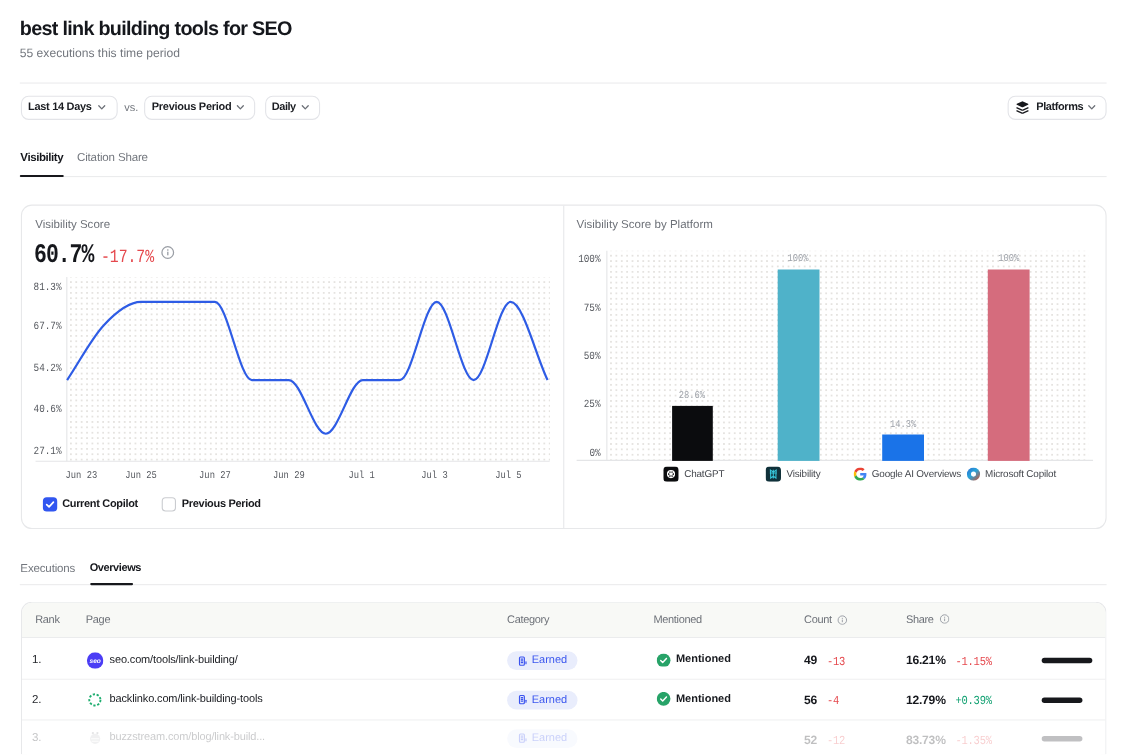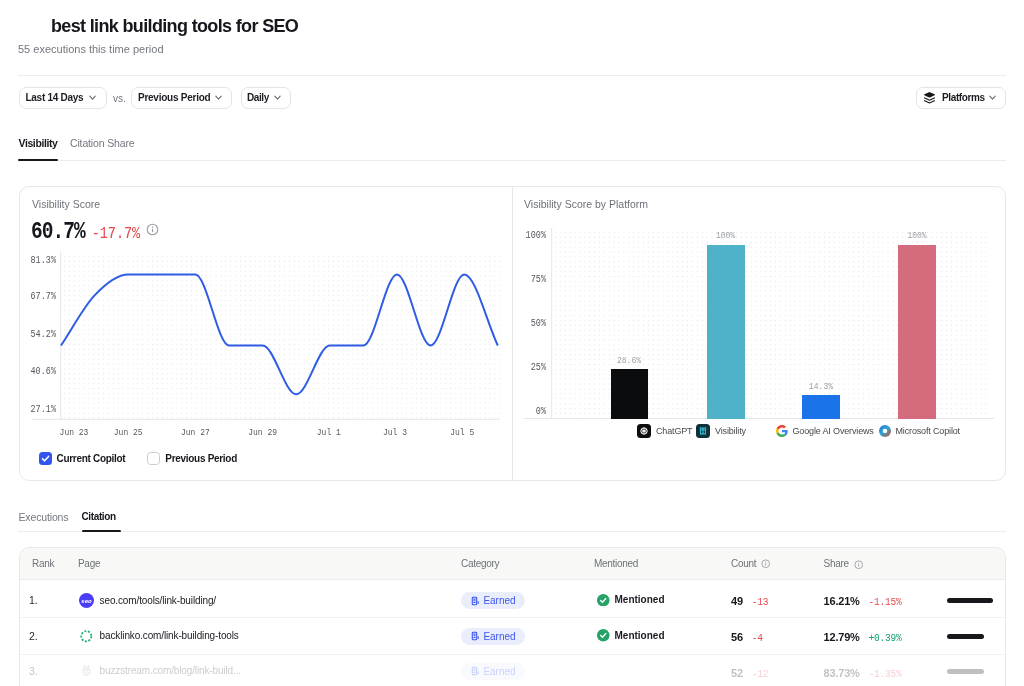--- a/index.html
+++ b/index.html
@@ -2,21 +2,21 @@
 <html><head>
 <meta charset="utf-8">
 <style>
 * { margin:0; padding:0; box-sizing:border-box; }
 html,body { width:1024px; height:686px; background:#fff; overflow:hidden;
   font-family:"Liberation Sans", sans-serif; }
 .mono { font-family:"Liberation Mono", monospace; }
 .abs { position:absolute; }
 .page { position:relative; width:1024px; height:686px; }
 
-h1 { position:absolute; left:18px; top:16px; font-size:18px; font-weight:700; color:#15171c; letter-spacing:-0.65px;margin-left:33px;}
+h1 { position:absolute; left:18px; top:16px; font-size:18px; font-weight:700; color:#15171c; letter-spacing:-0.65px;}
 .sub { position:absolute; left:18px; top:42.5px; font-size:11px; color:#73777e; }
 .hr1 { position:absolute; left:18px; width:988px; top:75px; height:1px; background:#ebeced; }
 
 .btn { position:absolute; top:87px; height:21.5px; border:1px solid #e3e4e8; border-radius:7px;
   background:#fff; display:flex; align-items:center; font-size:10px; font-weight:700; color:#1b1d22;
   letter-spacing:-0.28px; white-space:nowrap; }
 .vs { position:absolute; top:92.5px; left:113px; font-size:10px; color:#73777e; }
 
 .tab { position:absolute; font-size:10.5px; white-space:nowrap; }
 .tab.active { font-weight:700; color:#15171c; letter-spacing:-0.4px; }
@@ -157,21 +157,21 @@
 
   <div class="abs" style="left:610.5px; top:369px; width:37.5px; height:49.5px; background:#0b0c0e;"></div>
   <div class="abs" style="left:706.5px; top:244.5px; width:38px; height:174px; background:#4fb2c9;"></div>
   <div class="abs" style="left:801.5px; top:394.5px; width:38.5px; height:24px; background:#1a73e8;"></div>
   <div class="abs" style="left:898px; top:245px; width:38px; height:173.5px; background:#d56c7d;"></div>
   <div class="blab mono" style="left:609px; top:356px;">28.6%</div>
   <div class="blab mono" style="left:705.5px; top:230.5px;">100%</div>
   <div class="blab mono" style="left:801px; top:382px;">14.3%</div>
   <div class="blab mono" style="left:897px; top:230.5px;">100%</div>
 
-  <div class="plg" style="left:603px; top:424px;margin-left:34px;">
+  <div class="plg" style="left:603px; top:424px;">
     <svg width="14" height="14" viewBox="0 0 14 14">
         <rect width="14" height="14" rx="3.5" fill="#0b0c0e"></rect>
         <g stroke="#fff" stroke-width="1" fill="none">
           <circle cx="7" cy="7" r="3.2"></circle>
           <path d="M7 3.8 L7 10.2 M4.2 5.4 L9.8 8.6 M4.2 8.6 L9.8 5.4"></path>
         </g>
       </svg>
     <span>ChatGPT</span>
   </div>
   <div class="plg" style="left:696px; top:424px;">
@@ -201,36 +201,36 @@
             <stop offset="1" stop-color="#d6502c"></stop>
           </linearGradient>
         </defs>
         <circle cx="6" cy="6" r="6" fill="url(#cp1)"></circle>
         <circle cx="6" cy="6" r="2.3" fill="#fff"></circle>
       </svg>
     <span>Microsoft Copilot</span>
   </div>
 
   <div class="tab idle" style="left:18.5px; top:511px;">Executions</div>
-  <div class="tab active" style="left:81.5px; top:511px; letter-spacing:-0.37px; font-size:10px;">Citation</div>
+  <div class="tab active" style="left:81.5px; top:511px; letter-spacing:-0.37px; font-size:10px;">Overviews</div>
   <div class="tabline" style="top:531px;"></div>
   <div class="tabbar" style="left:81.5px; top:529.5px;"></div>
 
   <div class="tbl">
     <div class="thead"></div>
     <div class="th" style="left:12px;">Rank</div>
     <div class="th" style="left:58px;">Page</div>
     <div class="th" style="left:441px;">Category</div>
     <div class="th" style="left:574px;">Mentioned</div>
     <div class="th" style="left:711px; display:flex; align-items:center;">Count&nbsp;&nbsp;<svg width="9.5" height="9.5" viewBox="0 0 14 14">
           <circle cx="7" cy="7" r="5.7" fill="none" stroke="#9a9ea5" stroke-width="1.3"></circle>
           <rect x="6.35" y="6.3" width="1.3" height="3.5" fill="#9a9ea5"></rect>
           <rect x="6.35" y="3.9" width="1.3" height="1.4" fill="#9a9ea5"></rect>
         </svg></div>
-    <div class="th" style="left:803.6px; display:flex; align-items:flex-end;">Share&nbsp;&nbsp;<svg width="9.5" height="9.5" viewBox="0 0 14 14">
+    <div class="th" style="left:803.6px; display:flex; align-items:flex-start;">Share&nbsp;&nbsp;<svg width="9.5" height="9.5" viewBox="0 0 14 14">
           <circle cx="7" cy="7" r="5.7" fill="none" stroke="#9a9ea5" stroke-width="1.3"></circle>
           <rect x="6.35" y="6.3" width="1.3" height="3.5" fill="#9a9ea5"></rect>
           <rect x="6.35" y="3.9" width="1.3" height="1.4" fill="#9a9ea5"></rect>
         </svg></div>
     <div class="rline" style="top:69.5px;"></div>
     <div class="rline" style="top:106px;"></div>
 
     <div class="cell rk" style="left:9px; top:46.5px;">1.</div>
     <svg class="cell" style="left:58.5px; top:45.5px;" width="15" height="15" viewBox="0 0 15 15">
         <circle cx="7.5" cy="7.5" r="7.5" fill="#4b3df5"></circle>

